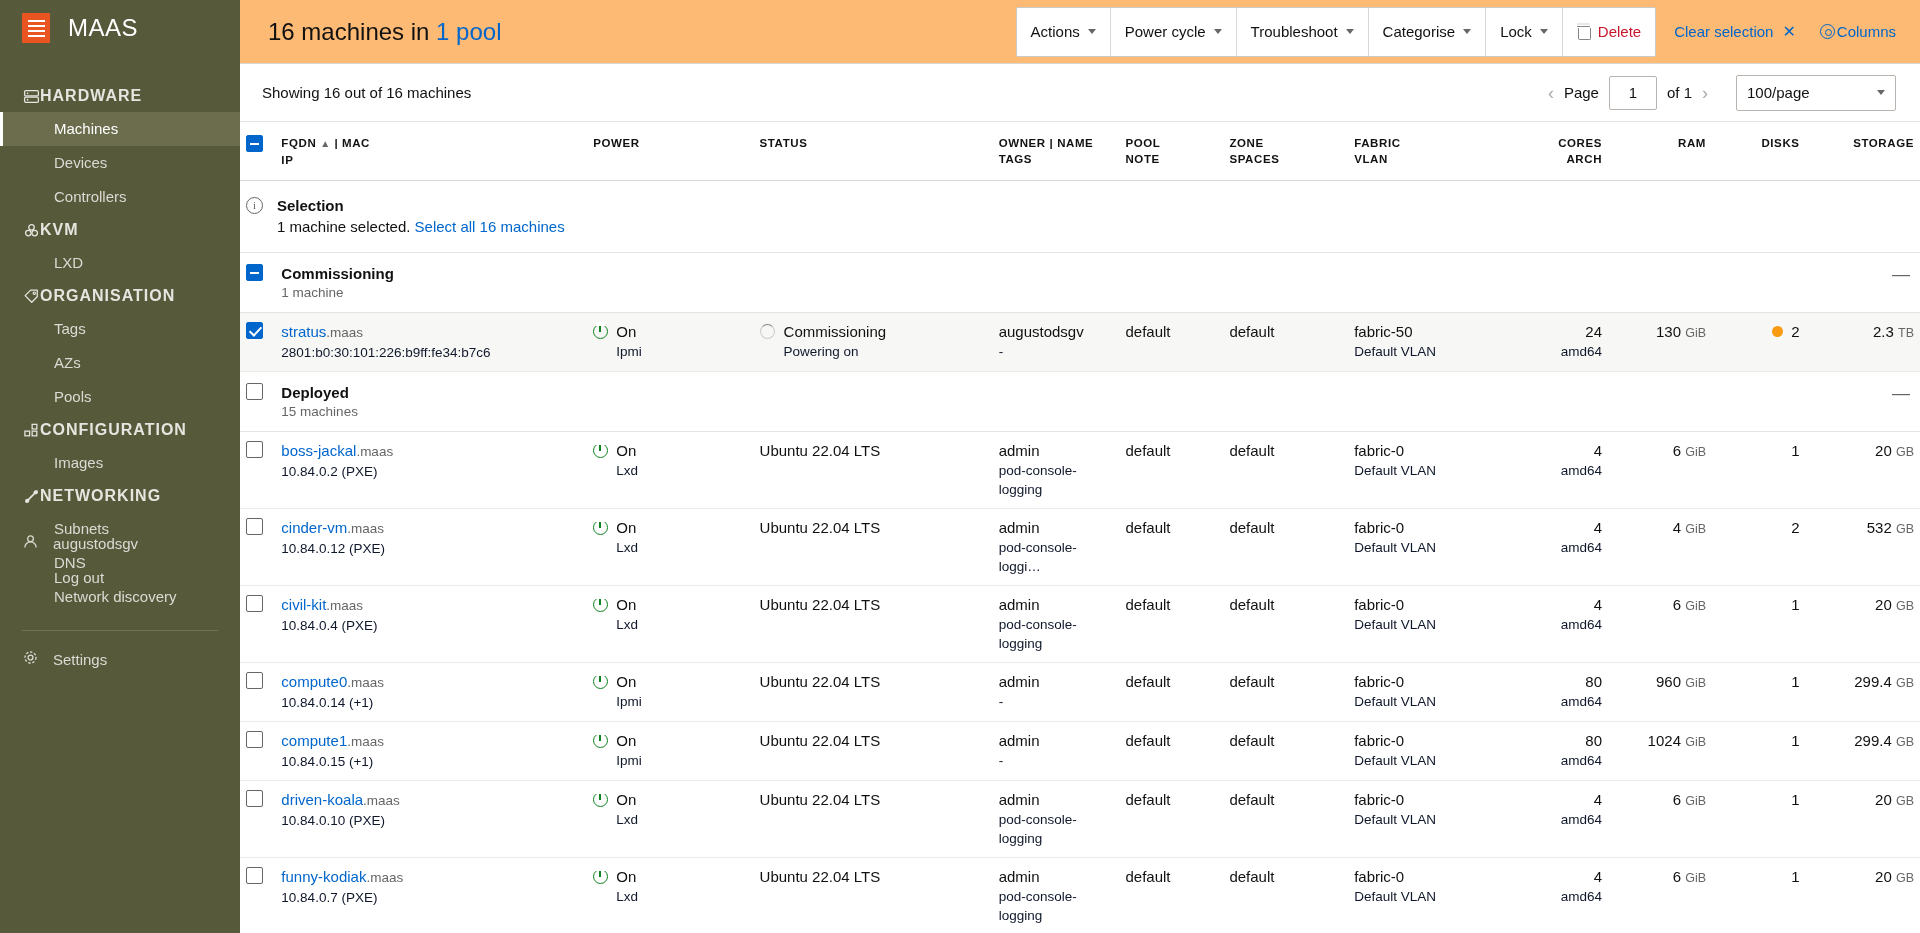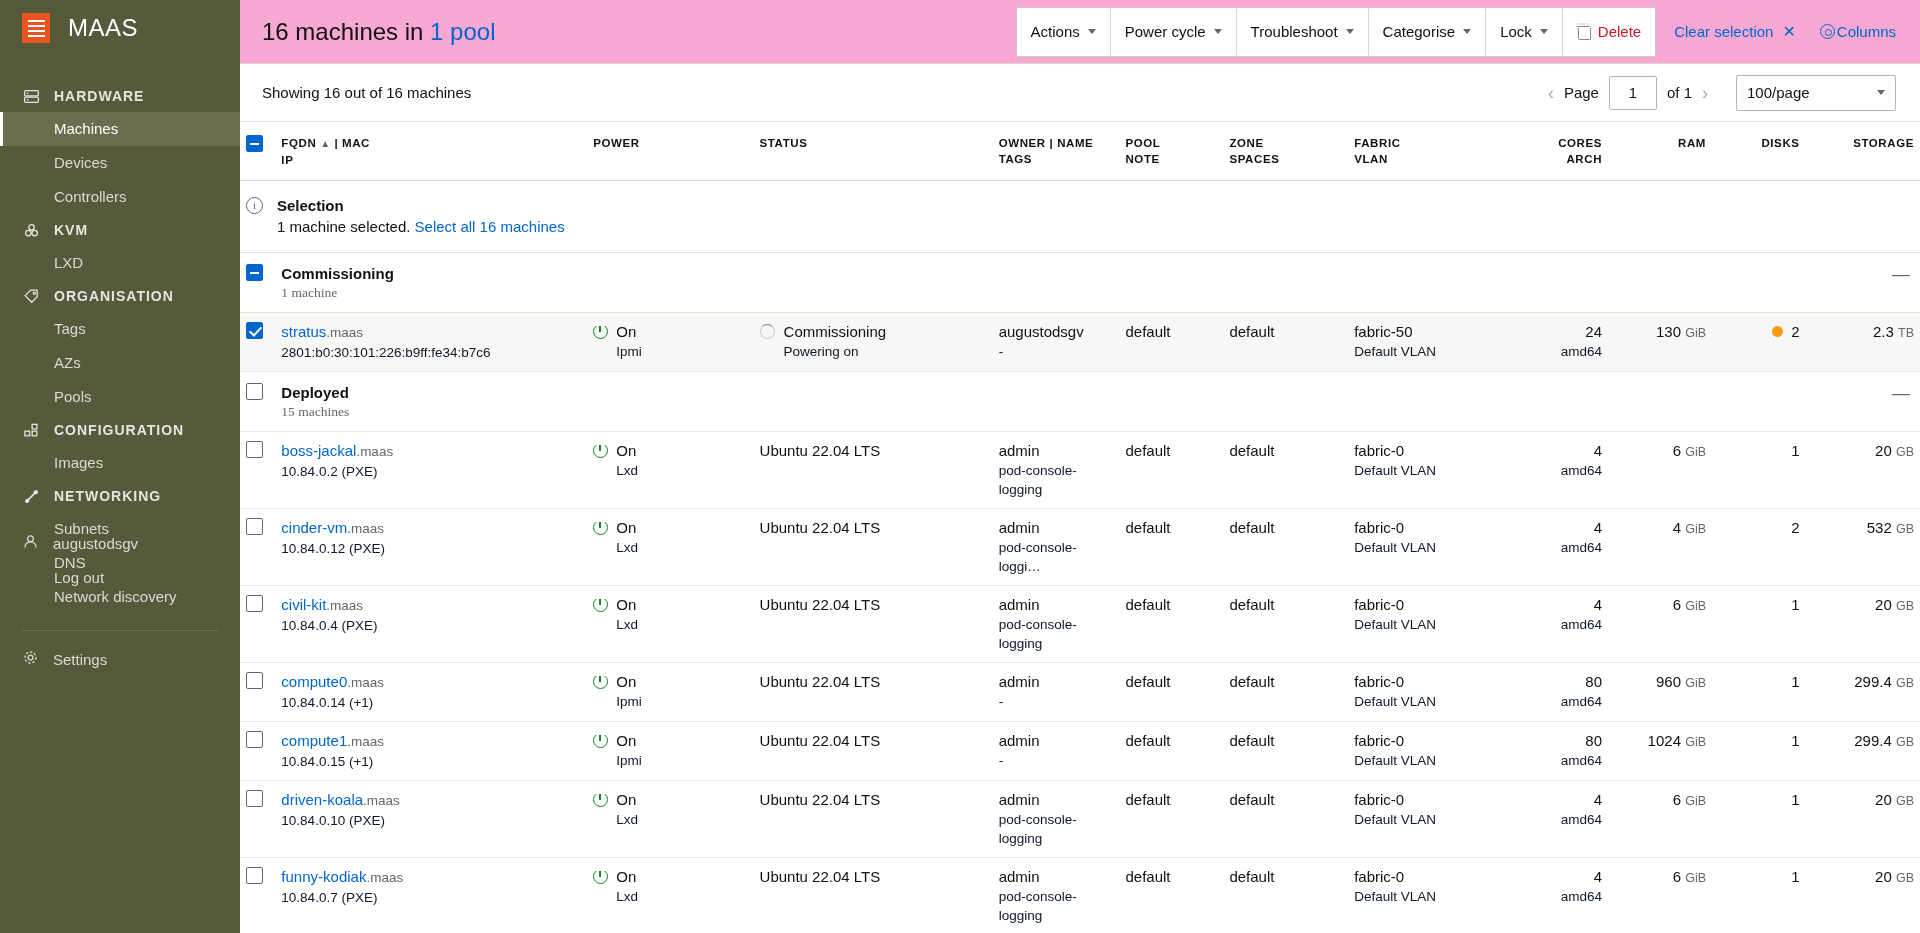--- a/index.html
+++ b/index.html
@@ -22,23 +22,23 @@
   .brand { display: flex; align-items: center; height: 56px; padding-left: 22px; gap: 18px; }
   .brand-logo {
     width: 28px; height: 30px; background: #e95420;
     display: flex; flex-direction: column; justify-content: center; align-items: center; gap: 3px;
   }
   .brand-logo i { display: block; width: 17px; height: 2px; background: #fff; }
   .brand-name { font-size: 24px; letter-spacing: .5px; color: #fff; font-weight: 300; }
 
   .nav { margin-top: 24px; }
   .nav-section {
-    display: flex; align-items: center; gap: 14px;
+    display: flex; align-items: center; 
     padding: 7px 0 7px 22px;
-    font-size: 14px; font-weight: bold; letter-spacing: 1px;
+    font-size: 16px; font-weight: bold; letter-spacing: 1px;
     color: #e7e5df; text-transform: uppercase;
   }
   .nav-section .ico { width: 18px; height: 18px; display:inline-flex; align-items:center; justify-content:center; }
   .nav-item {
     display: block; padding: 8px 0 8px 54px;
     font-size: 15px; color: #dcdad3; text-decoration: none;
     font-weight: 300; cursor: pointer; line-height: 18px;
   }
   .nav-item.active { background: #6b6d4d; color: #fff; position: relative; }
   .nav-item.active::before {
@@ -50,22 +50,22 @@
   .nav-user {
     display: flex; align-items: center; gap: 14px; padding: 8px 0 8px 22px;
     font-size: 15px; color: #dcdad3; font-weight: 300; cursor:pointer;
   }
 
   
   .main { flex: 1; height: 933px; position: relative; background: #fff; display: flex; flex-direction: column; }
 
   .header {
     height: 64px; min-height: 64px;
-    display: flex; align-items: center; padding: 0 24px 0 22px;
-    border-bottom: 1px solid #d9d6d3; background: #f9a8d4;
+    display: flex; align-items: center; padding: 0 24px 0 28px;
+    border-bottom: 1px solid #d9d6d3; background: #fdba74;
   }
   .header-title { font-size: 24px; font-weight: 300; color: #111; white-space: nowrap; }
   .header-title a { color: #0066cc; text-decoration: none; cursor: pointer; }
   .header-actions { margin-left: auto; display: flex; align-items: center; gap: 0; }
 
   .btn-group { display: flex; border: 1px solid #cdc9c5; border-radius: 2px; overflow: hidden; background: #fff; }
   .btn-group > button {
     background: #fff; border: none; border-right: 1px solid #d9d6d3;
     padding: 0 14px; height: 48px; font-size: 15px; color: #111;
     font-family: inherit; cursor: pointer; display: flex; align-items: center; gap: 8px; white-space: nowrap;
@@ -177,21 +177,21 @@
   .pwr i { position:absolute; left:5.1px; top:1px; width:1.8px; height:6px; background:#0e8420; }
 
   .spinner {
     width: 15px; height: 15px; border: 1.8px solid #ccc; border-top-color: #888; border-radius: 50%;
     display: inline-block; vertical-align: -2px; margin-right: 9px;
   }
 
   
   .group-row td { background: #fff; border-bottom: 1px solid #e5e2e0; padding: 11px 6px 10px 6px; }
   .group-title { font-size: 15px; font-weight: bold; color: #111; line-height: 19px; }
-  .group-count { font-size: 13.5px; color: #666; line-height: 19px; font-family: Liberation Serif, serif; }
+  .group-count { font-size: 13.5px; color: #666; line-height: 19px; }
   .collapse-dash { color: #666; font-size: 18px; cursor: pointer; display:block; text-align:right; padding-right:4px;}
 
   
   .note-row td { background: #fff; border-bottom: 1px solid #e5e2e0; padding: 14px 6px; }
   .note-inner { display: flex; gap: 14px; align-items: flex-start; }
   .i-circle {
     width: 17px; height: 17px; border: 1.4px solid #666; border-radius: 50%;
     color: #666; font-size: 11px; line-height: 15px; text-align: center;
     font-family: "Liberation Serif", serif; flex: none; margin-top: 2px;
   }

